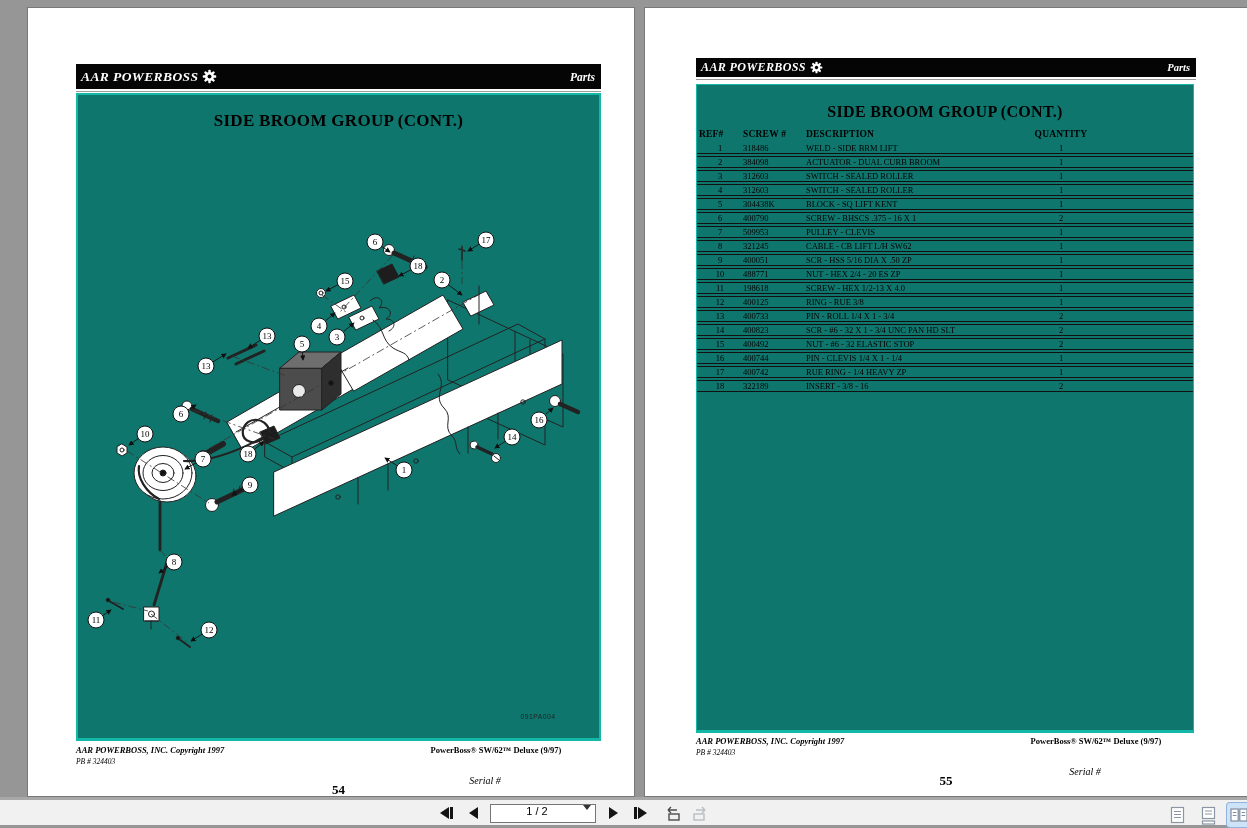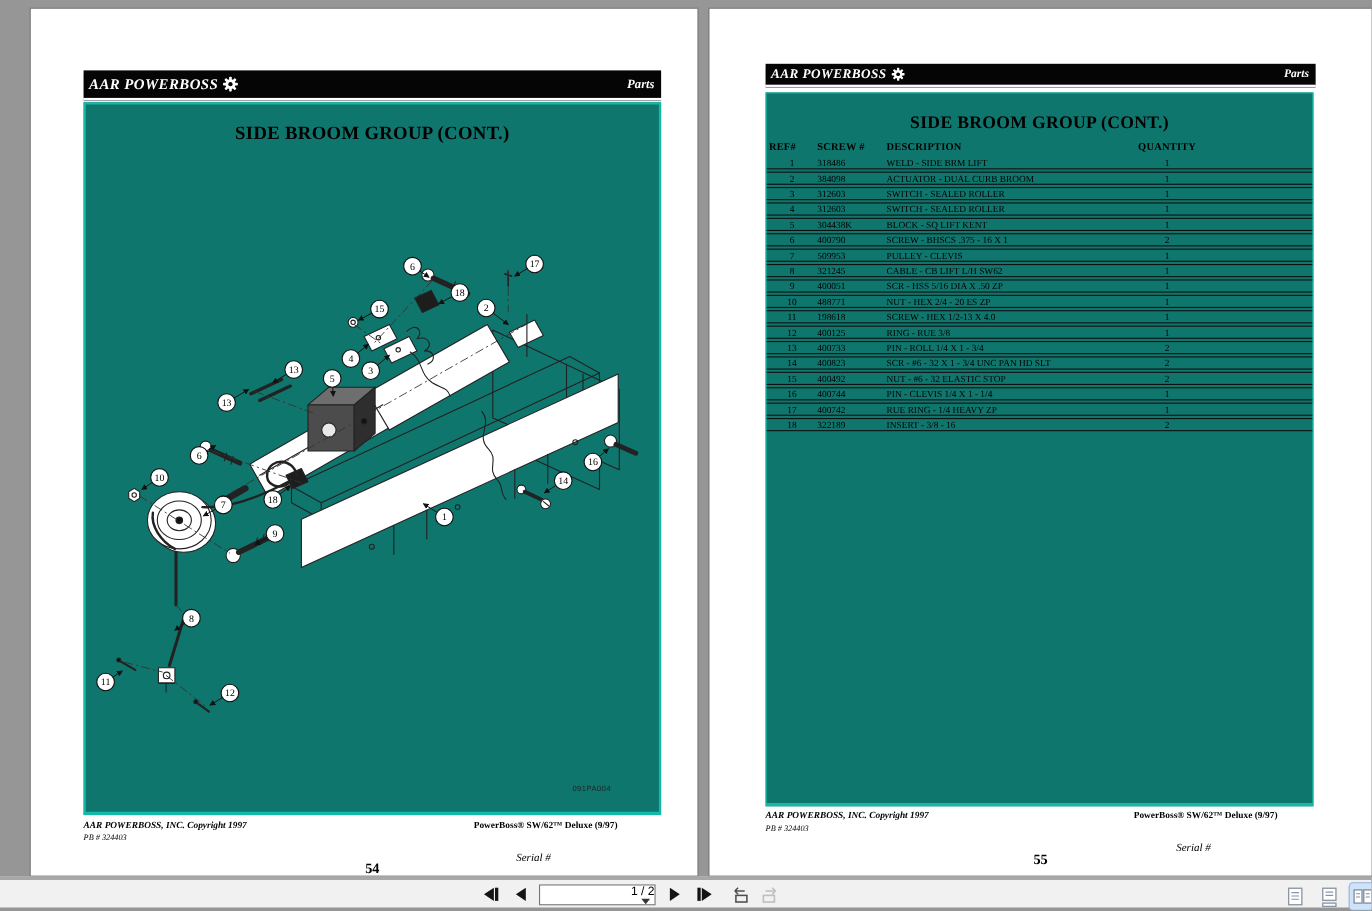--- a/index.html
+++ b/index.html
@@ -57,21 +57,21 @@
            border-top:3px solid #a8a8a8;box-sizing:border-box;}
   .navgroup{position:absolute;left:436px;top:2px;height:22px;display:flex;align-items:center;gap:7px;}
   .tbtn{display:flex;align-items:center;justify-content:center;gap:1px;width:20px;height:20px;
         background:transparent;border:none;padding:0;cursor:pointer;}
   .tri-l{width:0;height:0;border-top:6px solid transparent;border-bottom:6px solid transparent;
          border-right:9px solid #141414;}
   .tri-r{width:0;height:0;border-top:6px solid transparent;border-bottom:6px solid transparent;
          border-left:9px solid #141414;}
   .nbar{width:3px;height:12px;background:#141414;}
   .pagebox{width:104px;height:17px;background:#fff;border:1px solid #767676;display:flex;
-           align-items:flex-end;font-family:"Liberation Sans",sans-serif;font-size:11px;flex-direction:column;}
+           align-items:flex-start;font-family:"Liberation Sans",sans-serif;font-size:11px;}
   .pagebox .val{flex:1;text-align:center;}
   .pagebox .caret{width:0;height:0;border-left:4px solid transparent;border-right:4px solid transparent;
                   border-top:5px solid #333;margin-right:4px;}
   .viewbtns{display:flex;gap:6px;margin-left:6px;}
   .layoutgroup{position:absolute;right:-4px;top:3px;display:flex;gap:7px;align-items:center;}
   .lbtn{width:24px;height:24px;display:flex;align-items:center;justify-content:center;border:none;
         background:transparent;padding:0;cursor:pointer;border-radius:3px;}
   .lbtn.selected{background:#cfe3f8;box-shadow:0 0 0 1px #8fb3da;}
 </style>
 </head>

